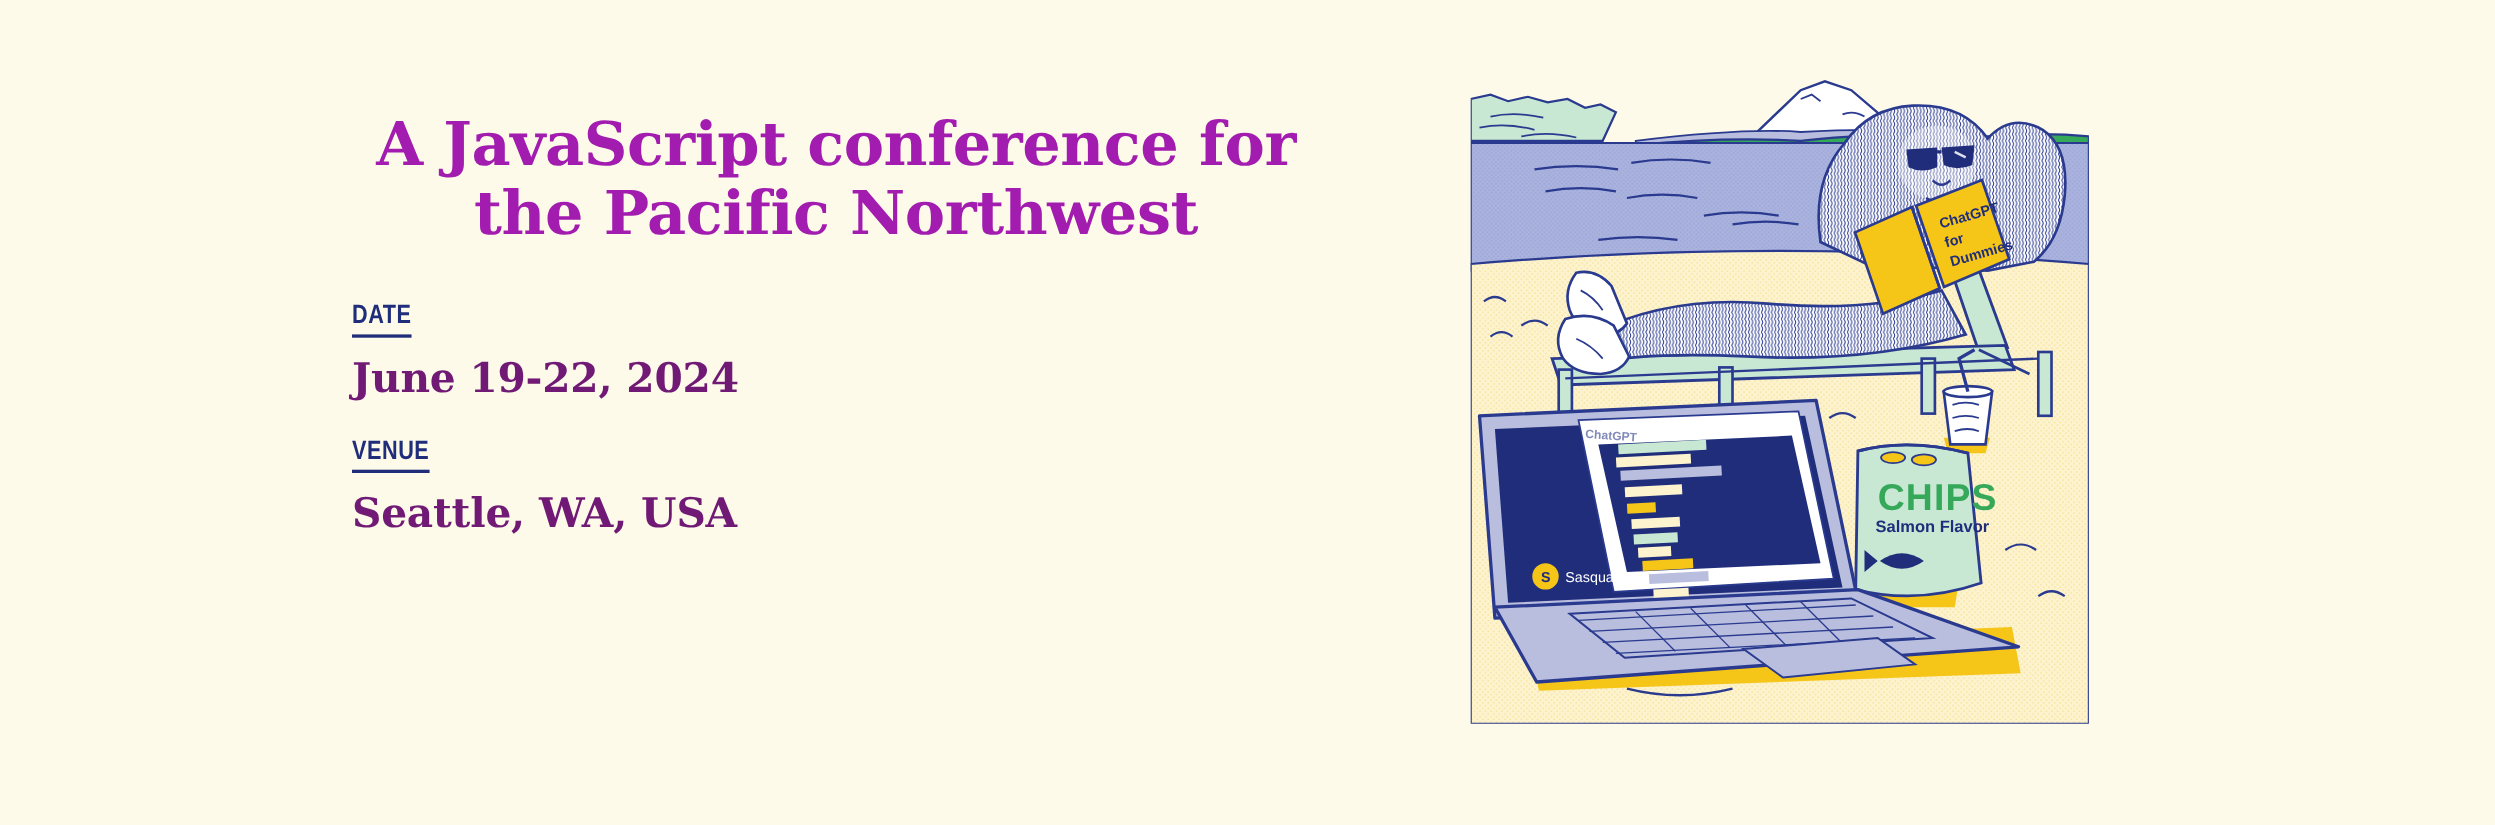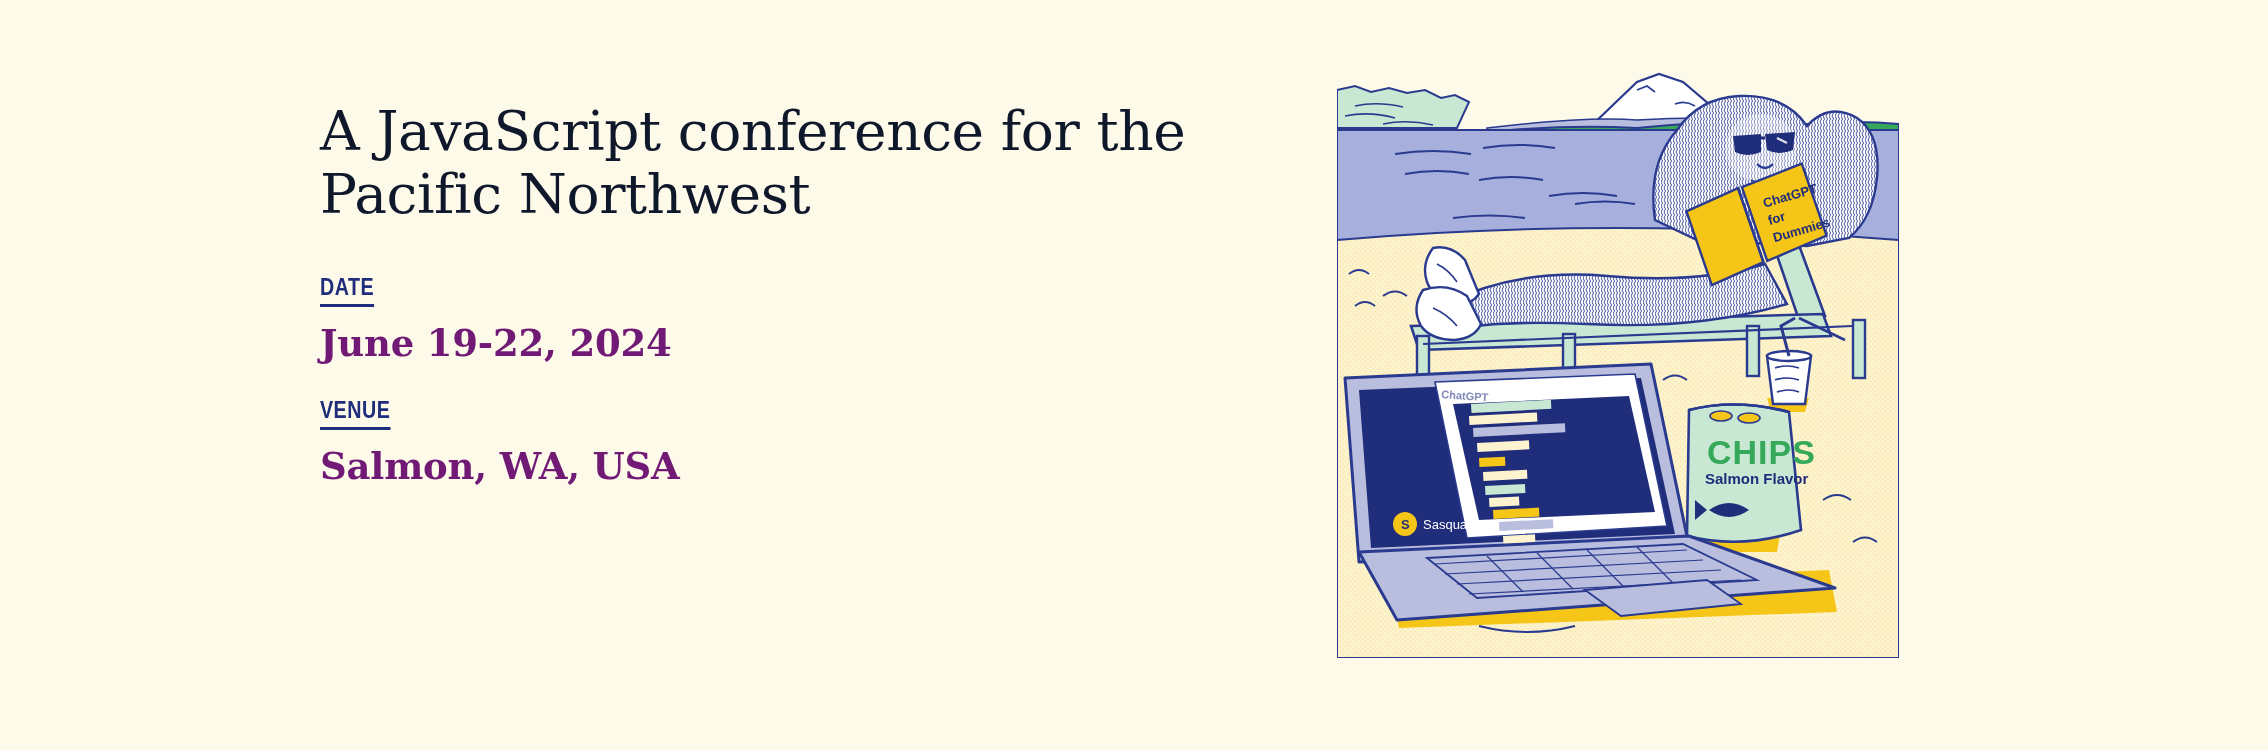--- a/index.html
+++ b/index.html
@@ -27,26 +27,27 @@
   
   .text-col {
     position: absolute;
     left: 320px;
     top: 100px;
     width: 920px;
   }
 
   .headline {
     font-family: "DejaVu Serif", "Liberation Serif", serif;
-    font-weight: 400;
+    font-weight: 700;
     font-size: 55px;
     line-height: 1.14;
     letter-spacing: -0.4px;
-    color: #0f172a;
+    color: #a21caf;
     max-width: 880px;
+    text-align: center;
   }
 
   .info-block { margin-top: 48px; }
   .info-block.second { margin-top: 29px; }
 
   .info-label {
     font-family: "Liberation Sans Narrow", "Liberation Sans", sans-serif;
     font-weight: 700;
     font-size: 24px;
     letter-spacing: 0.6px;
@@ -90,21 +91,21 @@
 
     <h1 class="headline">A JavaScript conference for the Pacific Northwest</h1>
 
     <div class="info-block">
       <div class="info-label">DATE</div>
       <div class="info-value">June 19-22, 2024</div>
     </div>
 
     <div class="info-block second">
       <div class="info-label">VENUE</div>
-      <div class="info-value">Salmon, WA, USA</div>
+      <div class="info-value">Seattle, WA, USA</div>
     </div>
 
   </div>
 
   <div class="illo-wrap">
     <svg viewBox="0 0 562 590" xmlns="http://www.w3.org/2000/svg">
       <defs>
 
         <pattern id="sandTex" width="5" height="5" patternUnits="userSpaceOnUse">
           <rect width="5" height="5" fill="#fdf3cf"></rect>

